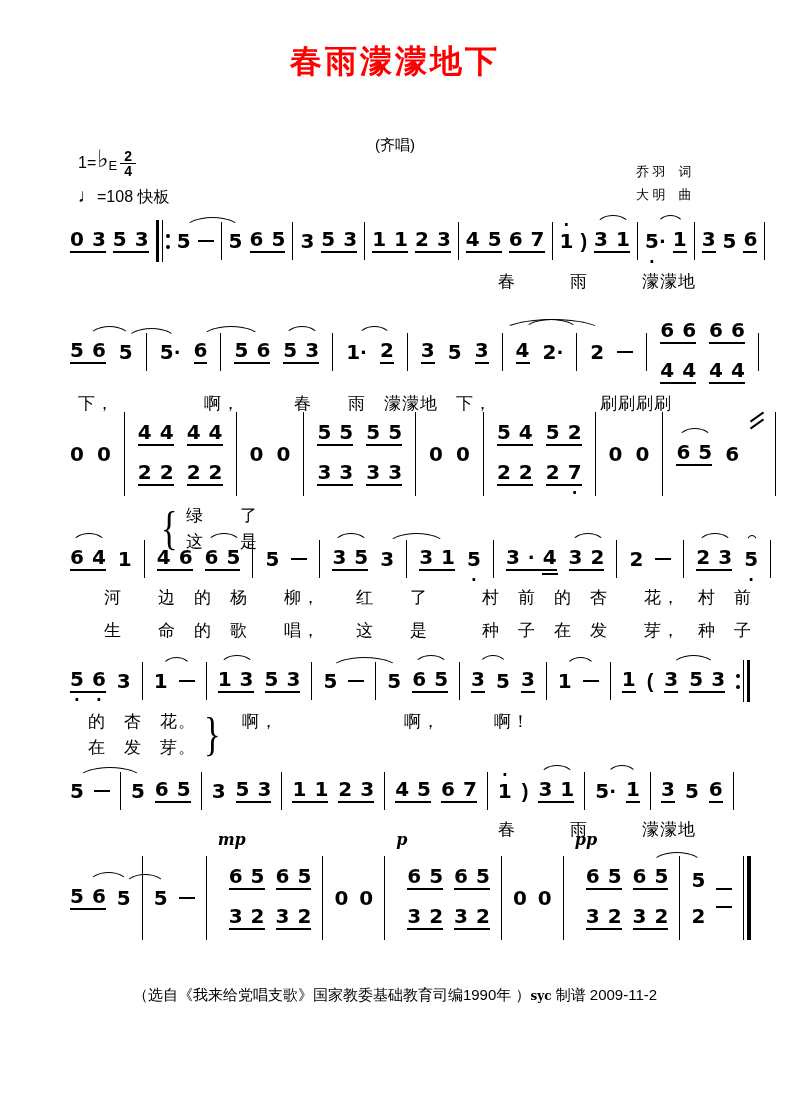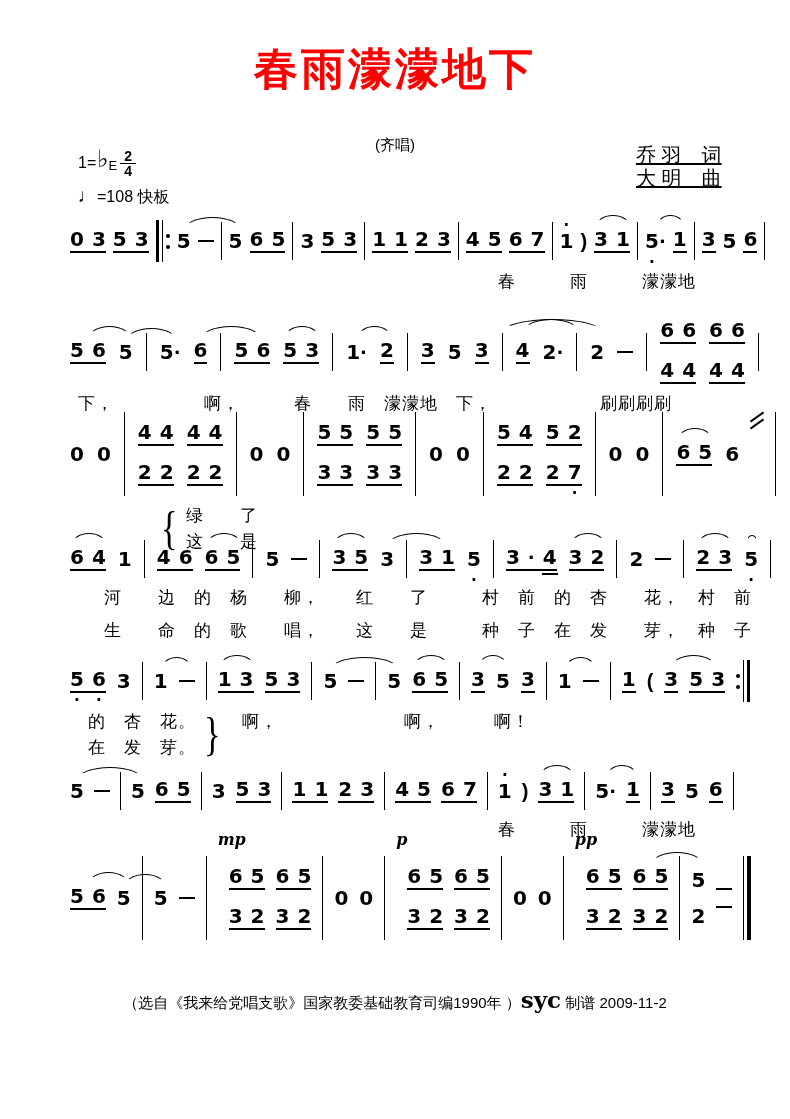--- a/index.html
+++ b/index.html
@@ -3,33 +3,33 @@
 <meta charset="utf-8">
 <style>
   html,body{margin:0;padding:0;}
   body{width:790px;height:1119px;background:#ffffff;position:relative;overflow:hidden;
        font-family:"Liberation Sans","DejaVu Sans",sans-serif;color:#000;}
   .sheet{position:absolute;inset:0;}
 
   
   .title{position:absolute;top:40px;left:0;width:100%;text-align:center;
          font-family:"DejaVu Serif","Liberation Serif",serif;font-weight:bold;
-         font-size:44px;letter-spacing:3px;}
+         font-size:32px;letter-spacing:3px;}
   .subtitle{position:absolute;top:110px;left:0;width:100%;text-align:center;font-size:17px;letter-spacing:1px;}
   .perf{position:absolute;top:136px;left:0;width:100%;text-align:center;font-size:15px;}
   .keysig{position:absolute;top:146px;left:78px;font-size:16px;line-height:24px;}
   .keysig .row1{display:flex;align-items:center;height:34px;}
   .flat{font-size:24px;font-weight:bold;margin-left:1px;position:relative;top:-4px;}
   .klet{font-size:13px;position:relative;top:3px;}
   .frac{display:inline-block;text-align:center;font-size:14px;font-weight:bold;margin-left:3px;line-height:14px;}
   .frac .ft{display:block;border-bottom:1px solid #000;padding:0 4px;}
   .frac .fb2{display:block;}
   .keysig .row2{margin-top:4px;font-size:16px;}
   .tnote{font-size:19px;}
-  .credits{position:absolute;top:144px;left:636px;font-size:20px;line-height:23px;text-align:left;text-decoration:underline;}
+  .credits{position:absolute;top:160px;left:636px;font-size:13px;line-height:23px;text-align:left;}
 
   
   .sys{position:absolute;left:70px;right:10px;}
   .s1{top:200px;}.s2{top:300px;}.s3{top:392px;}.s4{top:520px;}
   .s5{top:640px;}.s6{top:752px;}.s7{top:830px;}
   .notes{display:flex;align-items:center;column-gap:7px;position:relative;
          padding-top:20px;flex-wrap:nowrap;}
   .s2 .notes{column-gap:13px;}
   .s3 .notes{column-gap:13px;}
   .s4 .notes{column-gap:12px;}
@@ -78,21 +78,21 @@
   .s3 .lyr-row{margin-left:88px;}
   .s4 .lyr-row{margin-left:34px;}
   .s5 .lyr-row{margin-left:18px;}
   .s6 .lyr-row{margin-left:428px;}
   .s7 .lyr-row{margin-left:8px;}
   .lyr-stack{display:inline-flex;flex-direction:column;}
   .lyr-brace-wrap{display:inline-flex;align-items:center;gap:5px;}
   .brace{font-size:46px;font-weight:normal;line-height:50px;transform:scaleX(0.75);}
 
   .footer{position:absolute;top:986px;left:0;width:100%;text-align:center;font-size:15px;}
-  .footer b{font-family:"DejaVu Serif","Liberation Serif",serif;font-size:23px;margin-top:9px;}
+  .footer b{font-family:"DejaVu Serif","Liberation Serif",serif;font-size:12px;margin-top:9px;}
 </style>
 </head>
 <body>
 
 <div class="sheet">
   <div class="title" style="color: rgb(255, 0, 0);">春雨濛濛地下</div>
   <div class="perf">(齐唱)</div>
 
   <div class="keysig">
     <div class="row1">

